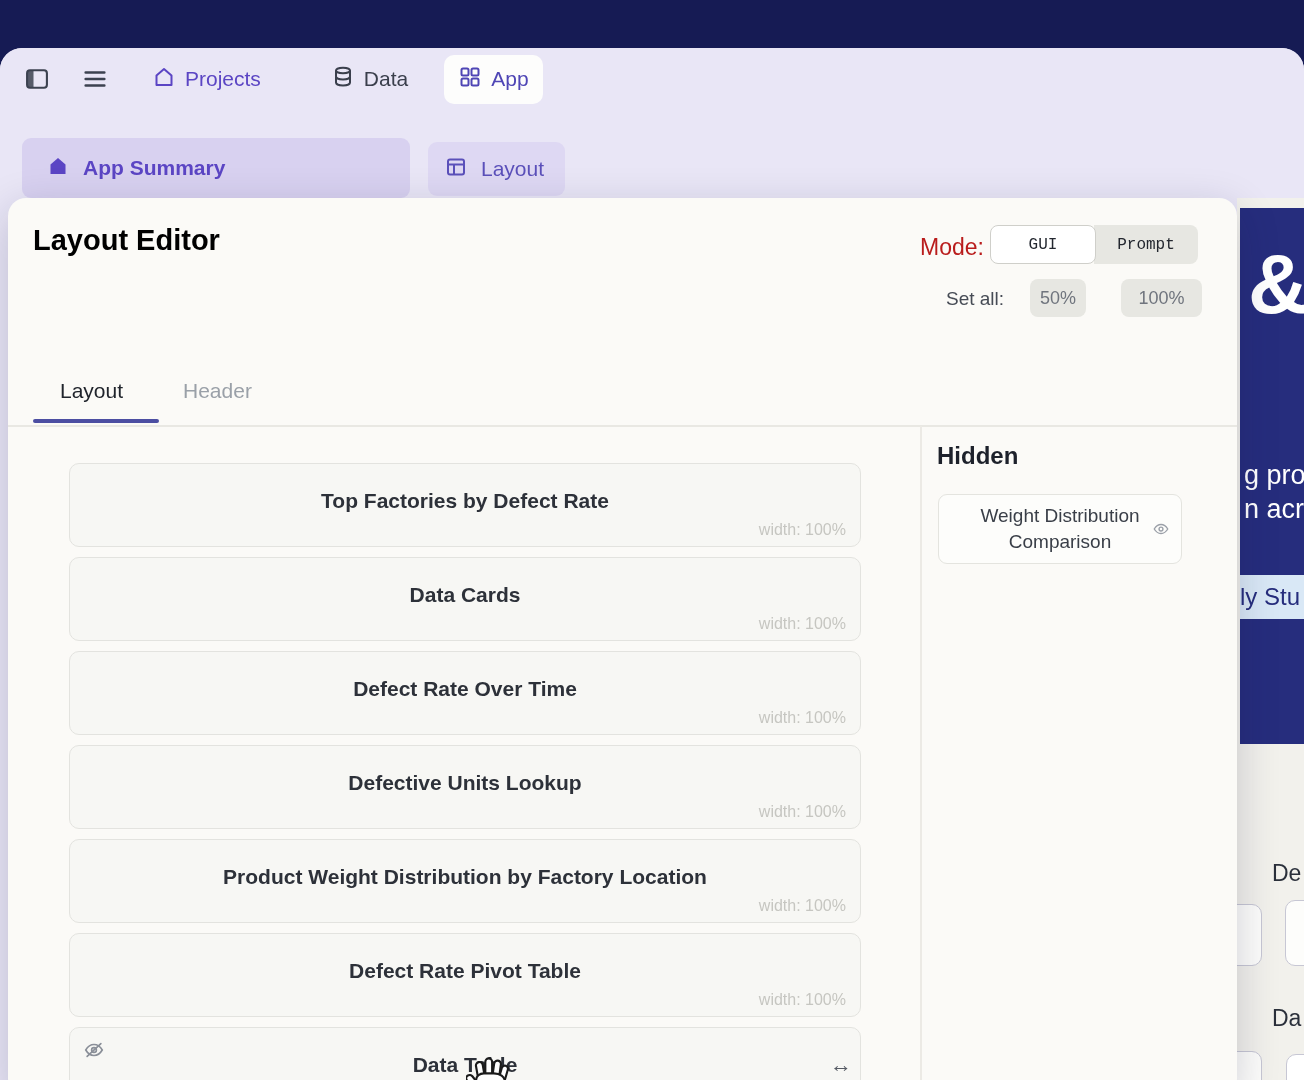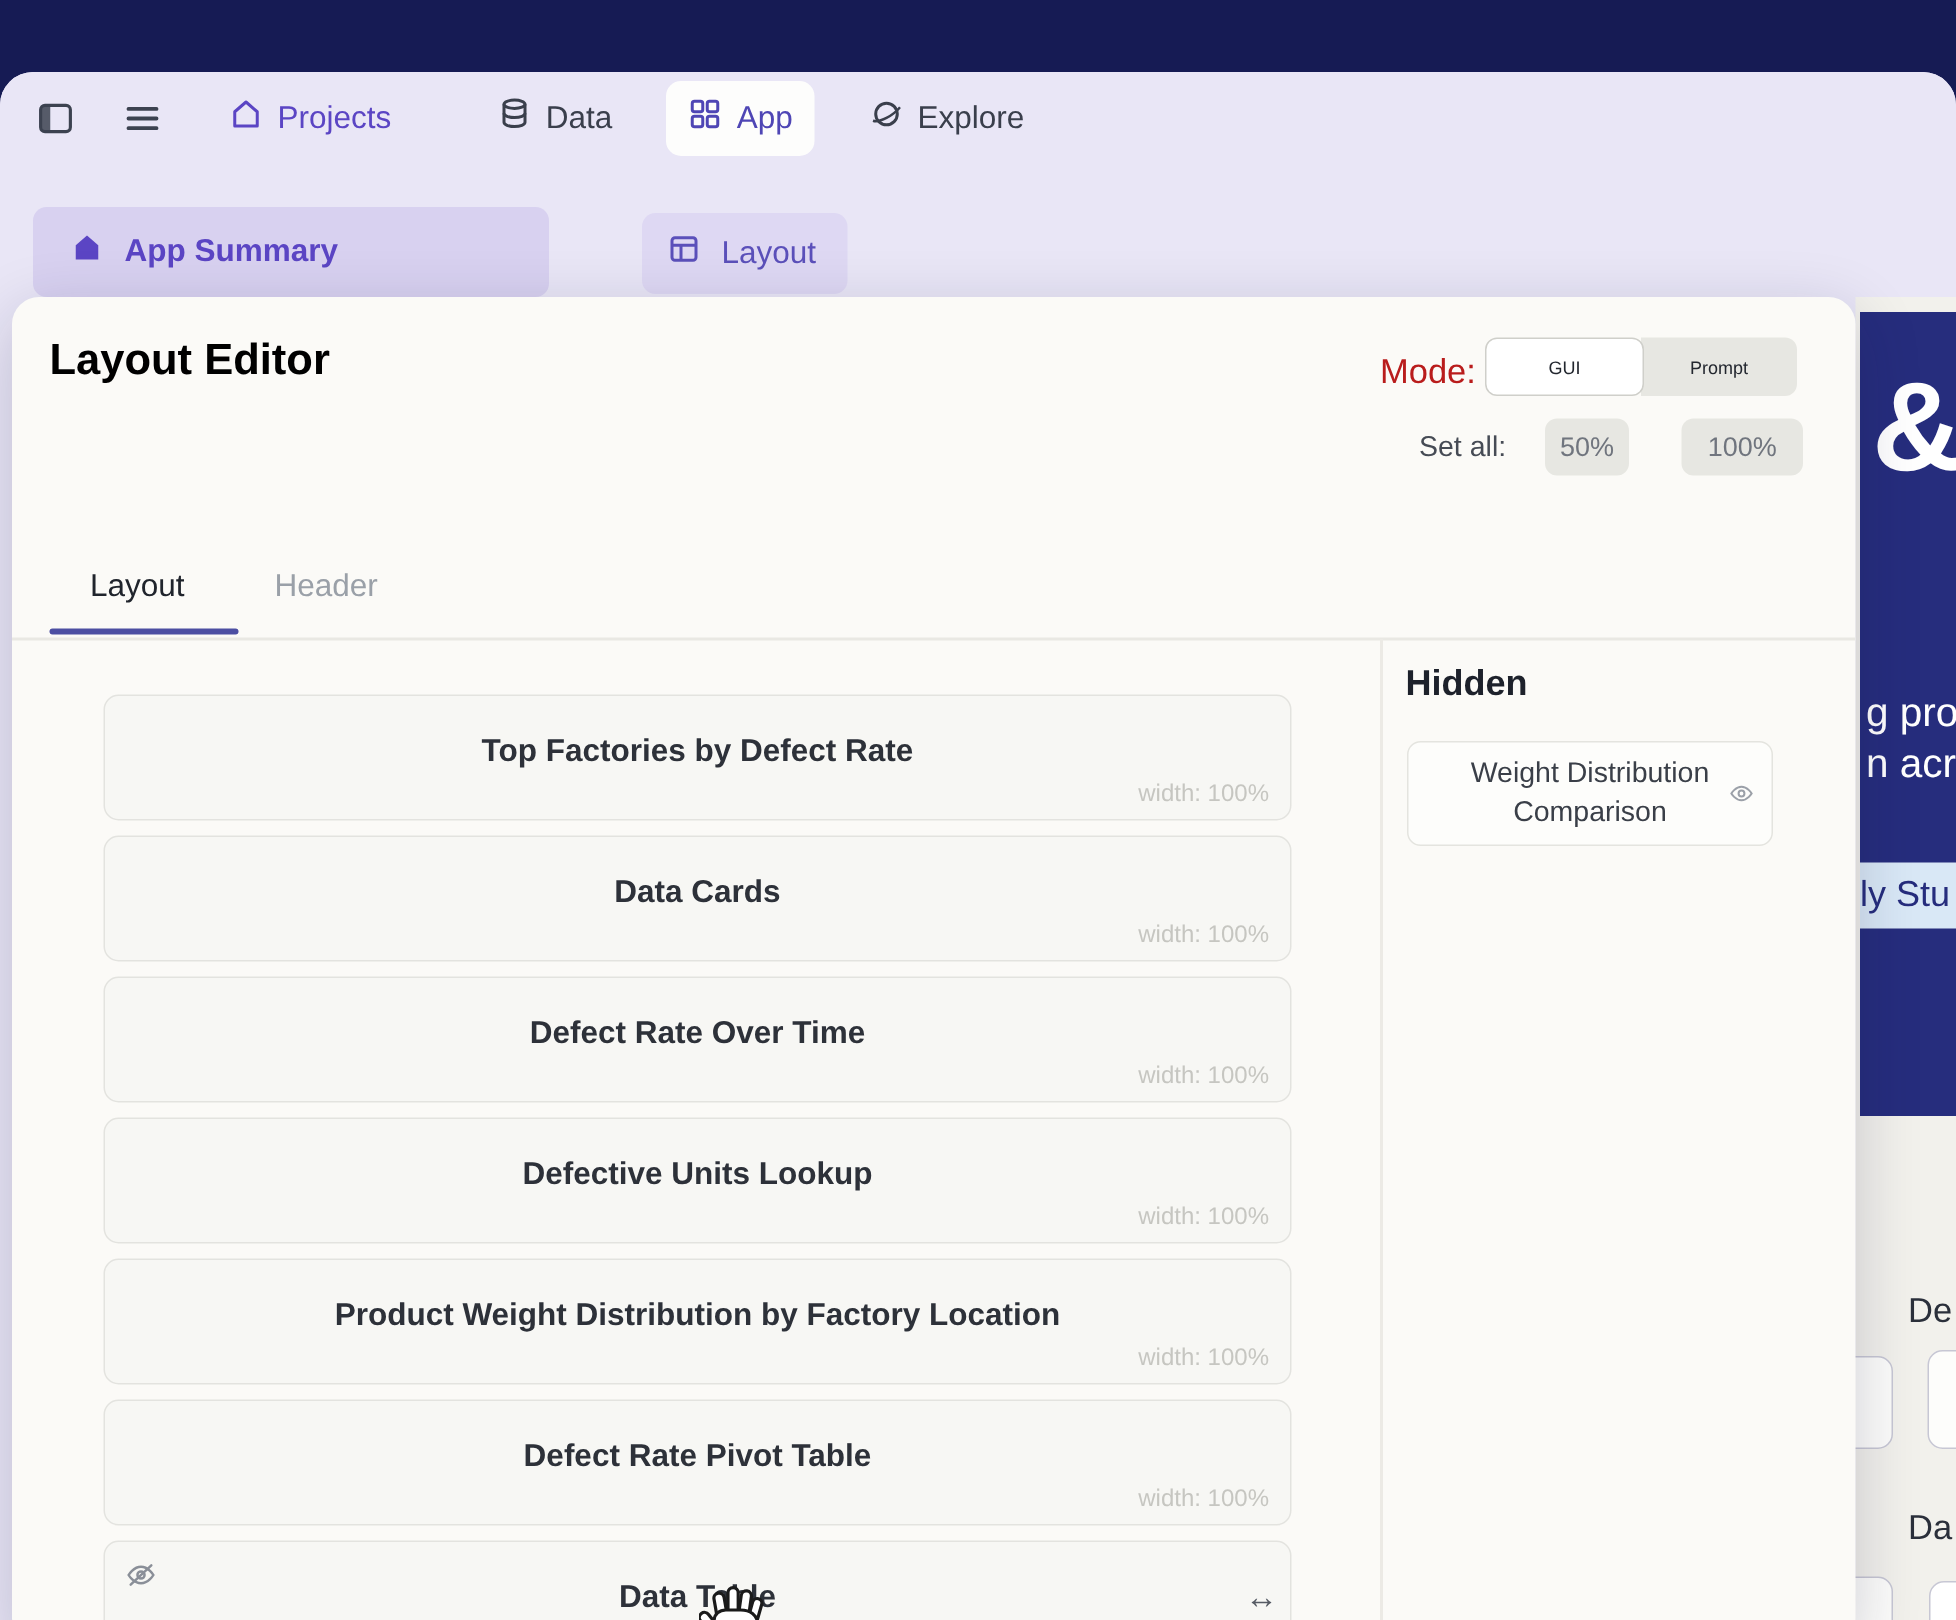--- a/index.html
+++ b/index.html
@@ -22,21 +22,21 @@
   .nav-item{display:flex;align-items:center;gap:9px;font-size:21px;font-weight:500;color:var(--navtext);padding:10px 14px;border-radius:10px;cursor:pointer;}
   .nav-item svg{width:24px;height:24px;}
   .nav-item.purple{color:var(--accent);}
   .nav-item.active{background:#fdfdfc;color:#4f46b5;}
   .sp{flex:0 0 auto;}
 
   
   .tabrow{position:absolute;left:0;top:88px;width:100%;height:64px;background:var(--appbg);}
   .apptab{position:absolute;display:flex;align-items:center;gap:13px;font-size:21px;font-weight:600;border-radius:9px;cursor:pointer;}
   .apptab svg{width:24px;height:24px;}
-  .apptab.summary{left:22px;top:2px;width:344px;height:60px;background:var(--pill1);color:var(--accent);padding-left:24px;}
+  .apptab.summary{left:22px;top:2px;width:388px;height:60px;background:var(--pill1);color:var(--accent);padding-left:24px;}
   .apptab.layout{left:428px;top:6px;width:137px;height:54px;background:var(--pill2);color:#5b50ba;padding-left:16px;font-weight:500;}
 
   
   .bg-rightstrip{position:absolute;left:1237px;top:150px;width:67px;height:930px;background:#f2f1ec;}
   .hero{position:absolute;left:1240px;top:160px;width:64px;height:536px;background:var(--navy);color:#fff;}
   .hero .amp{position:absolute;left:8px;top:28px;font-size:84px;font-weight:700;}
   .hero .hl1{position:absolute;left:4px;top:252px;font-size:27px;white-space:nowrap;}
   .hero .hl2{position:absolute;left:4px;top:286px;font-size:27px;white-space:nowrap;}
   .hero .band{position:absolute;left:0;top:367px;width:100%;height:44px;background:var(--badge);color:var(--navy);font-size:24px;display:flex;align-items:center;white-space:nowrap;}
   .bg-label{position:absolute;font-size:23px;color:#2b303b;white-space:nowrap;}
@@ -45,21 +45,21 @@
   .bg-bottom-gray{position:absolute;left:531px;top:1048px;width:773px;height:32px;background:#e9e8e2;}
   .bg-input{position:absolute;left:490px;top:1036px;width:768px;height:32px;border:1.5px solid #c3c3d2;border-radius:12px;background:#f4f3ee;}
   .bg-scrollband{position:absolute;left:560px;top:1051px;width:680px;height:12px;border-radius:6px;background:#dddcd6;}
 
   
   .modal{position:absolute;left:8px;top:150px;width:1229px;height:898px;background:var(--modalbg);border-radius:18px;box-shadow:0 12px 44px rgba(20,20,60,.20);z-index:10;overflow:hidden;}
   .m-title{position:absolute;left:25px;top:26px;font-size:29px;font-weight:700;color:#000000;}
   .m-sub{position:absolute;left:25px;top:74px;width:890px;font-size:22px;line-height:1.46;color:#adaca7;}
   .mode-label{position:absolute;left:912px;top:36px;font-size:23px;color:#b91c1c;}
   .segmented{position:absolute;left:982px;top:27px;display:flex;}
-  .seg-btn{height:39px;display:flex;align-items:center;justify-content:center;font-size:12px;color:#23272f;cursor:pointer;}
+  .seg-btn{height:39px;display:flex;align-items:center;justify-content:center;font-size:16px;color:#23272f;cursor:pointer;font-family:Liberation Mono, monospace;}
   .seg-btn.sel{width:106px;background:#fff;border:1.5px solid #cfcfca;border-radius:8px;font-weight:500;z-index:1;}
   .seg-btn.unsel{width:104px;background:var(--btnface);border-radius:0 8px 8px 0;margin-left:-2px;}
   .setall-label{position:absolute;left:938px;top:90px;font-size:19px;color:#464b55;}
   .setall-btn{position:absolute;top:81px;height:38px;background:var(--btnface);border-radius:8px;display:flex;align-items:center;justify-content:center;font-size:18px;color:#70757e;cursor:pointer;}
   .setall-btn.half{left:1022px;width:56px;}
   .setall-btn.full{left:1113px;width:81px;}
 
   .m-tab{position:absolute;top:181px;font-size:21px;cursor:pointer;}
   .m-tab.layout{left:52px;color:#20242c;font-weight:500;}
   .m-tab.header{left:175px;color:#9aa0a8;}
@@ -122,27 +122,20 @@
       <div class="nav-item active">
         <span><svg viewBox="0 0 24 24" fill="none" stroke="currentColor" stroke-width="2">
               <rect x="3.5" y="3.5" width="7" height="7" rx="1.5"></rect>
               <rect x="13.5" y="3.5" width="7" height="7" rx="1.5"></rect>
               <rect x="3.5" y="13.5" width="7" height="7" rx="1.5"></rect>
               <rect x="13.5" y="13.5" width="7" height="7" rx="1.5"></rect>
             </svg></span>
         <span>App</span>
       </div>
       <span class="sp" style="width:22px"></span>
-      <div class="nav-item">
-        <span><svg viewBox="0 0 24 24" fill="none" stroke="currentColor" stroke-width="2">
-              <circle cx="12" cy="12" r="7.2"></circle>
-              <path d="M3 16.5c4.5 1.5 13.5-3.5 18-9" stroke-width="1.6"></path>
-            </svg></span>
-        <span>Explore</span>
-      </div>
     </div>
 
     <div class="tabrow">
       <div class="apptab summary">
         <span><svg viewBox="0 0 24 24" fill="currentColor">
               <path d="M4.5 10.5 12 4l7.5 6.5V20h-15z"></path>
             </svg></span>
         <span>App Summary</span>
       </div>
       <div class="apptab layout">

